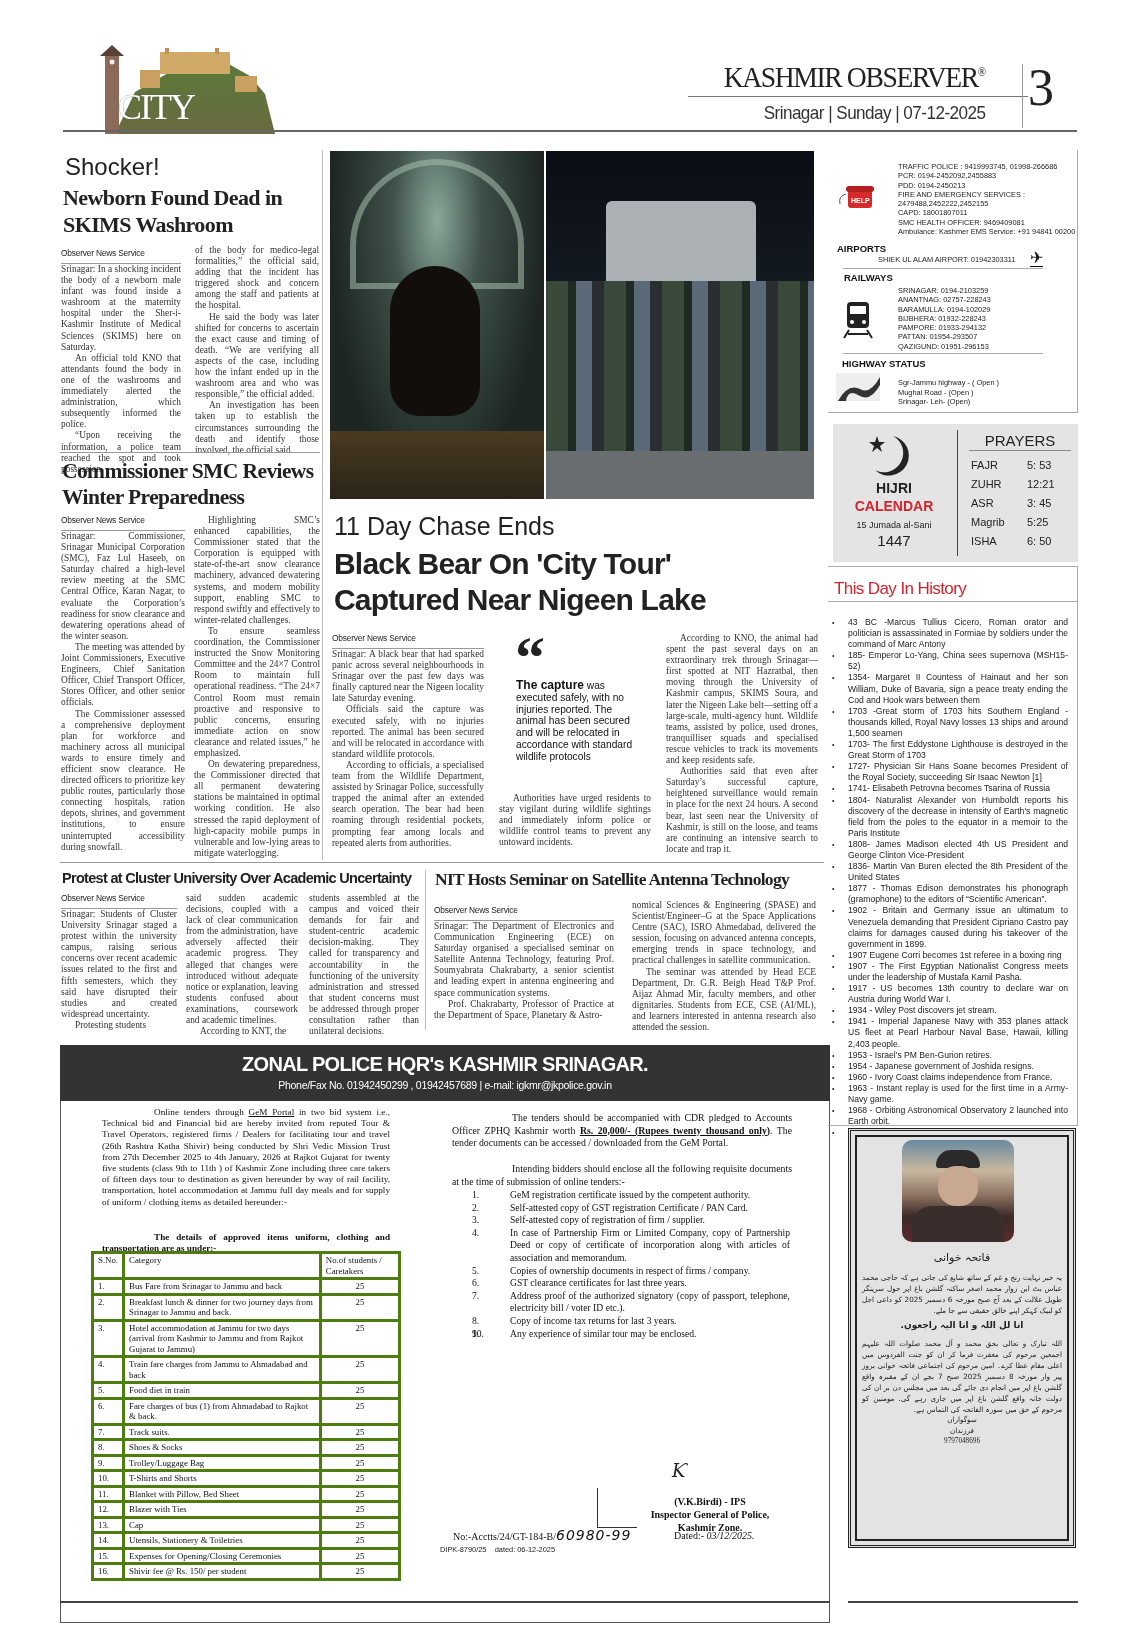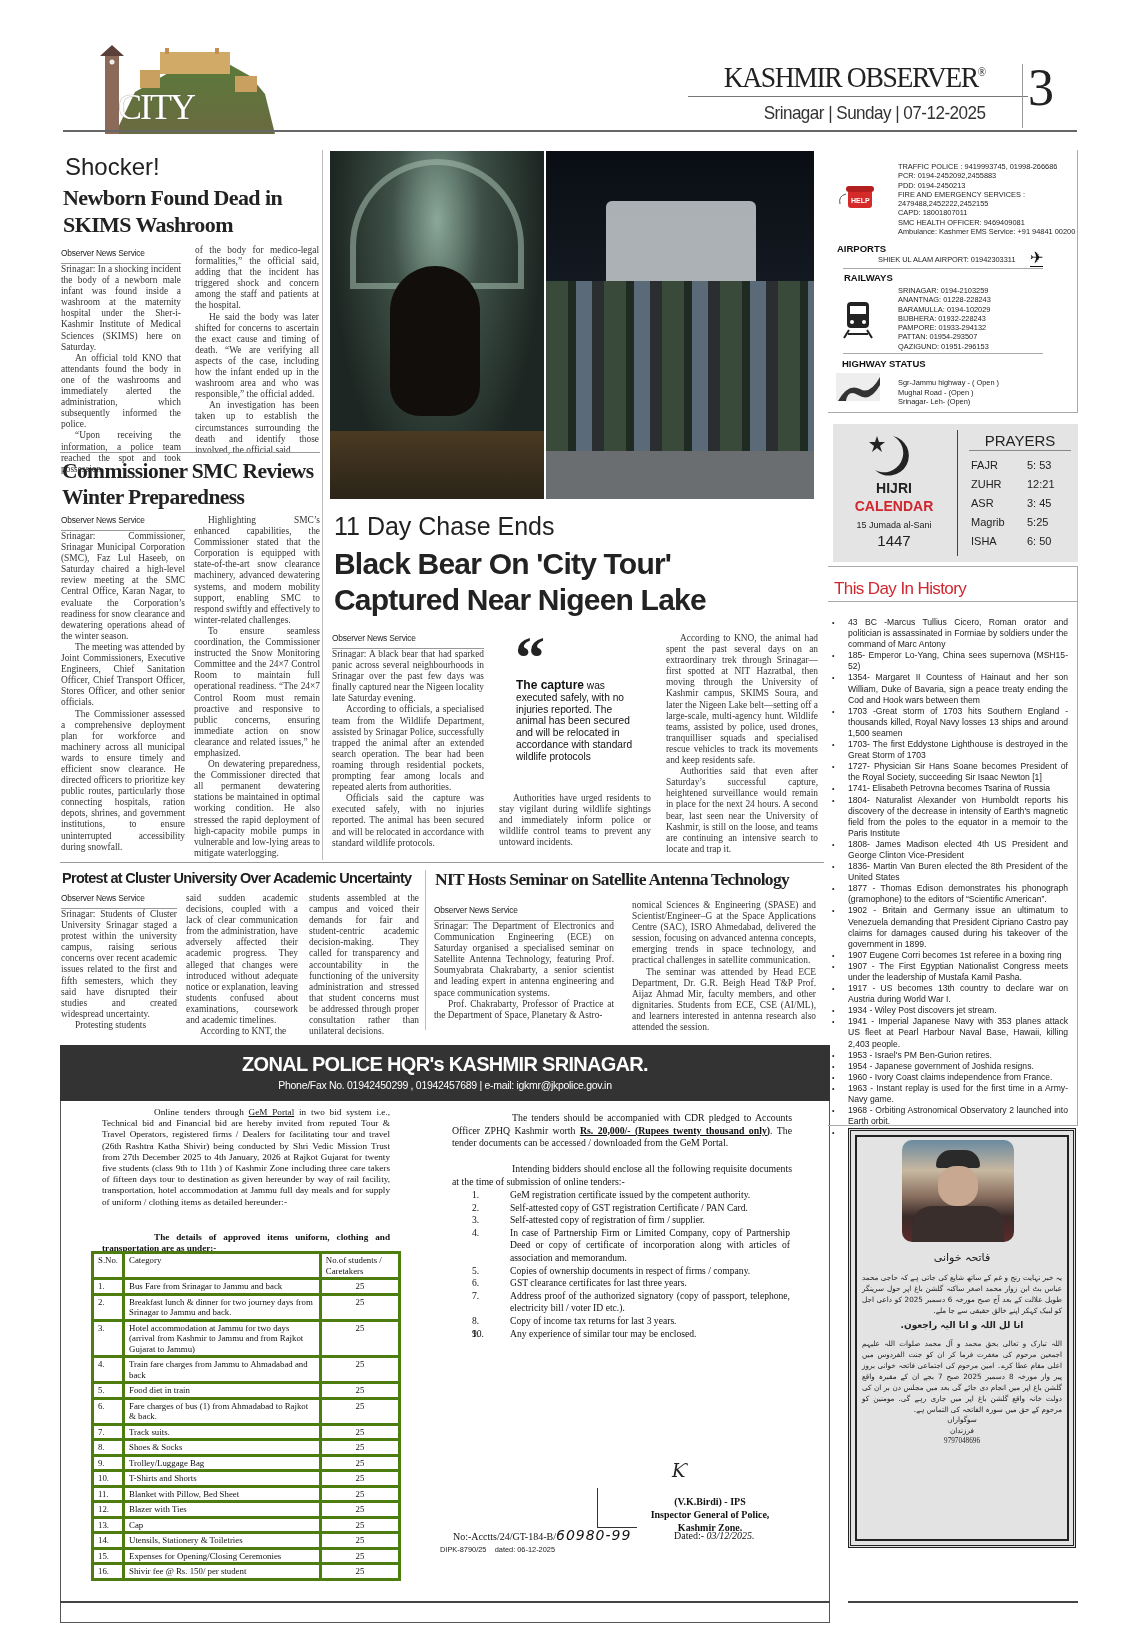--- a/index.html
+++ b/index.html
@@ -124,22 +124,22 @@
 
 <div class="abs kicker" style="left:334px;top:512px;font-size:25px">11 Day Chase Ends</div>
 <div class="abs hl-sans" style="left:334px;top:546px;font-size:30px;line-height:36px;width:490px">
   <div>Black Bear On 'City Tour'</div>
   <div>Captured Near Nigeen Lake</div>
 </div>
 <div class="abs" style="left:332px;top:633px;width:152px">
   <div class="byline">Observer News Service</div>
   <div class="body-text">
     <p class="first">Srinagar: A black bear that had sparked panic across several neighbourhoods in Srinagar over the past few days was finally captured near the Nigeen locality late Saturday evening.</p>
+    <p>Officials said the capture was executed safely, with no injuries reported. The animal has been secured and will be relocated in accordance with standard wildlife protocols.</p>
     <p>According to officials, a specialised team from the Wildlife Department, assisted by Srinagar Police, successfully trapped the animal after an extended search operation. The bear had been roaming through residential pockets, prompting fear among locals and repeated alerts from authorities.</p>
-    <p>Officials said the capture was executed safely, with no injuries reported. The animal has been secured and will be relocated in accordance with standard wildlife protocols.</p>
   </div>
 </div>
 <div class="abs" style="left:515px;top:628px;font-family:'Liberation Serif',serif;font-weight:bold;font-size:60px;color:#222;line-height:1">“</div>
 <div class="abs" style="left:516px;top:680px;width:120px;font-family:'Liberation Sans',sans-serif;font-size:10.2px;line-height:11.8px;color:#111">
   <span style="font-weight:bold;font-size:12px">The capture</span><span> was executed safely, with no injuries reported. The animal has been secured and will be relocated in accordance with standard wildlife protocols</span>
 </div>
 <div class="abs body-text" style="left:499px;top:793px;width:152px">
   <p>Authorities have urged residents to stay vigilant during wildlife sightings and immediately inform police or wildlife control teams to prevent any untoward incidents.</p>
 </div>
 <div class="abs body-text" style="left:666px;top:633px;width:152px">
@@ -345,21 +345,21 @@
   <svg width="30" height="40" viewBox="0 0 30 40">
       <rect x="4" y="2" width="22" height="26" rx="4" fill="#222"></rect>
       <rect x="7" y="6" width="16" height="8" fill="#fff"></rect>
       <circle cx="9" cy="22" r="2" fill="#fff"></circle>
       <circle cx="21" cy="22" r="2" fill="#fff"></circle>
       <path d="M6 30 L1 38 M24 30 L29 38 M5 34 L25 34" stroke="#222" stroke-width="2"></path>
     </svg>
 </div>
 <ul class="abs rail" style="left:898px;top:286px;width:170px" id="rail-list">
     <li>SRINAGAR: 0194-2103259</li>
-    <li>ANANTNAG: 01228-228243</li>
+    <li>ANANTNAG: 02757-228243</li>
     <li>BARAMULLA: 0194-102029</li>
     <li>BIJBHERA: 01932-228243</li>
     <li>PAMPORE: 01933-294132</li>
     <li>PATTAN: 01954-293507</li>
     <li>QAZIGUND: 01951-296153</li>
   </ul>
 <div class="rule" style="left:843px;top:353px;width:200px;background:#aaa"></div>
 
 <div class="abs sec-h" style="left:842px;top:358px">HIGHWAY STATUS</div>
 <div class="abs" style="left:836px;top:373px;width:44px;height:28px;background:#eee">

